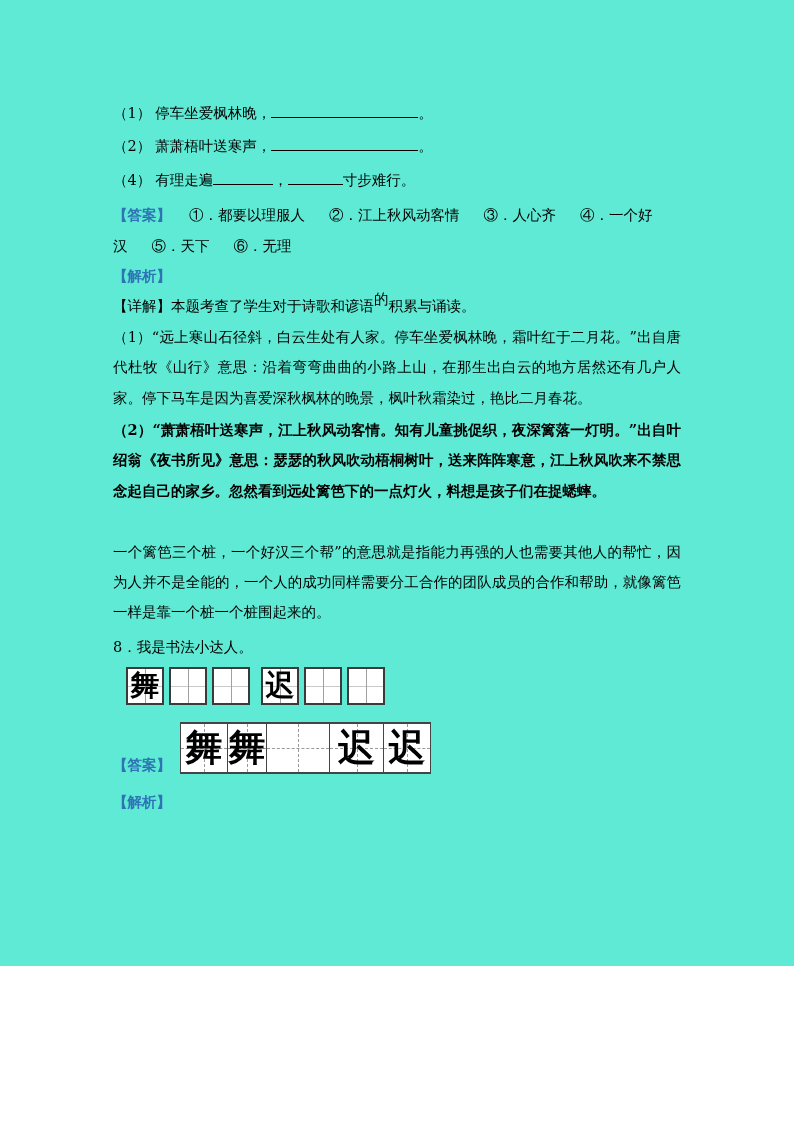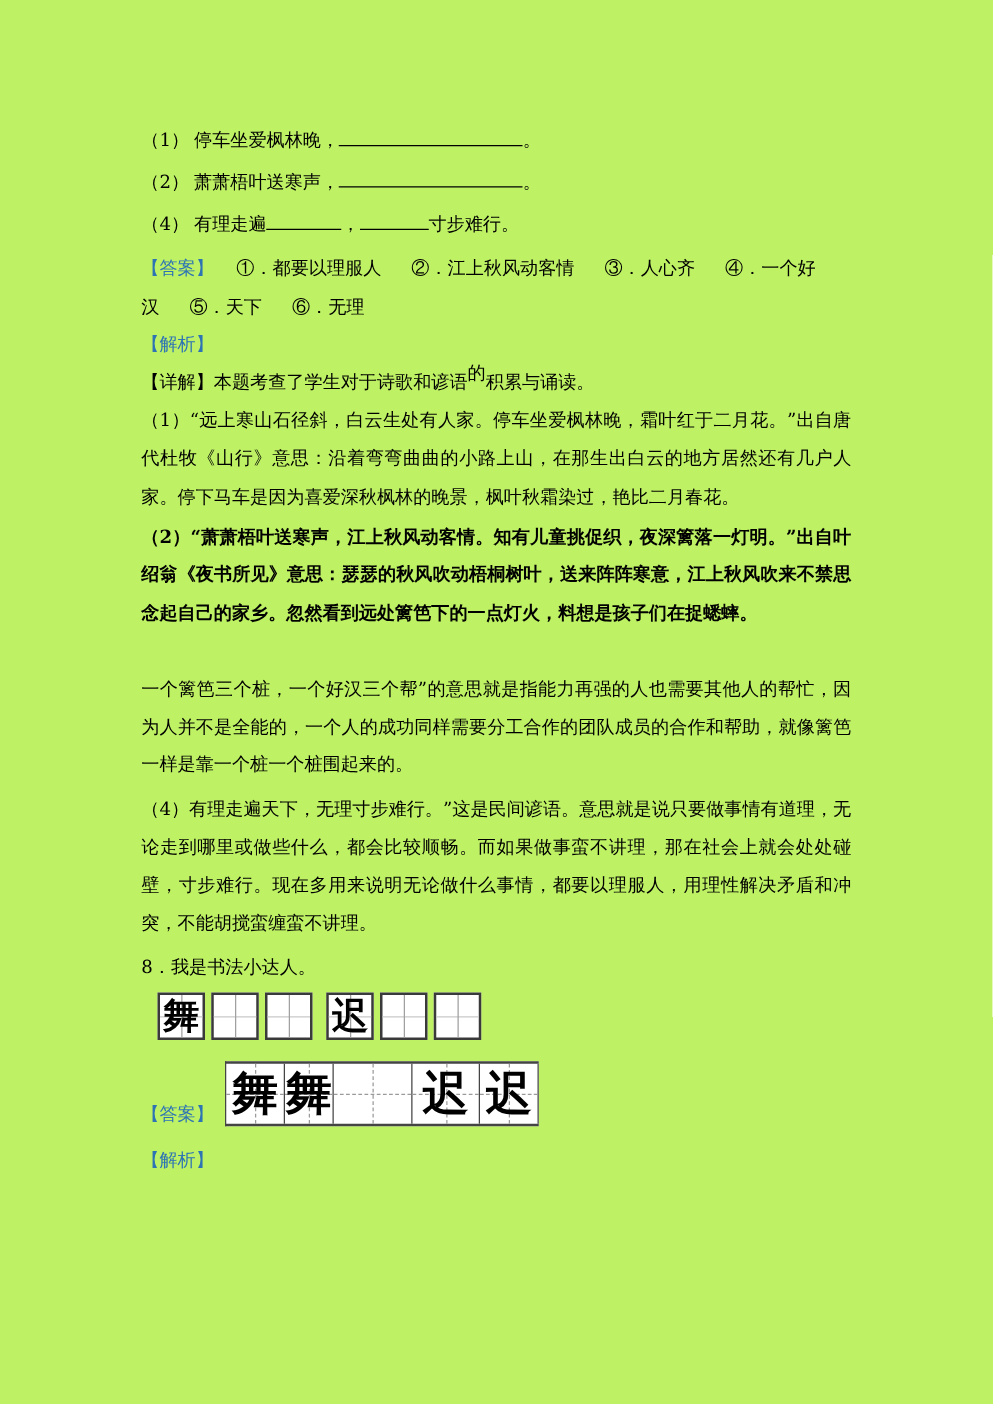--- a/index.html
+++ b/index.html
@@ -1,24 +1,24 @@
 <!DOCTYPE html>
 <html><head>
 <meta charset="utf-8">
 <style>
   html,body{margin:0;padding:0;background:#ffffff;}
-  .page{position:relative;width:794px;height:1123px;background:#bef264;overflow:hidden;
+  .page{position:relative;width:794px;height:966px;background:#5eead4;overflow:hidden;
         font-family:"DejaVu Serif","Liberation Serif",serif;color:#000000;}
   .content{position:absolute;left:113px;top:97px;width:568px;font-size:14.5px;}
   p{margin:0;padding:0;}
   .q-line{line-height:33.4px;white-space:nowrap;}
   .q-label{margin-right:4px;}
   .body-text{line-height:30.4px;text-align:justify;}
   .ans-line{line-height:30.4px;margin-top:3px;}
-  .label-blue{color:#2E74B5;}
+  .label-blue{color:#2E74B5;font-weight:bold;}
   .ans-label-sp{margin-right:18px;}
   .ans-item{margin-right:24px;}
   .blank{display:inline-block;border-bottom:1px solid #000;height:13px;vertical-align:baseline;}
   .sup{position:relative;top:-7px;}
   .spacer{height:30.4px;}
   .mt2{margin-top:2px;font-weight:bold;}
   .mt5{margin-top:5px;}
   .q8-line{line-height:30.4px;margin-top:4px;}
   .grid-row{margin-top:5px;margin-left:13px;display:flex;align-items:flex-start;}
   .tian{position:relative;width:34px;height:34px;border:2px solid #3a3a3a;margin-right:5px;background:#fff;}
@@ -59,21 +59,20 @@
 
     <p class="body-text">
       <span>【详解】</span><span>本题考查了学生对于诗歌和谚语</span><span class="sup">的</span><span>积累与诵读。</span>
     </p>
 
     <div id="detail-paragraphs">
         <p class="body-text">（1）“远上寒山石径斜，白云生处有人家。停车坐爱枫林晚，霜叶红于二月花。”出自唐代杜牧《山行》意思：沿着弯弯曲曲的小路上山，在那生出白云的地方居然还有几户人家。停下马车是因为喜爱深秋枫林的晚景，枫叶秋霜染过，艳比二月春花。</p>
         <p class="body-text mt2">（2）“萧萧梧叶送寒声，江上秋风动客情。知有儿童挑促织，夜深篱落一灯明。”出自叶绍翁《夜书所见》意思：瑟瑟的秋风吹动梧桐树叶，送来阵阵寒意，江上秋风吹来不禁思念起自己的家乡。忽然看到远处篱笆下的一点灯火，料想是孩子们在捉蟋蟀。</p>
         <div class="spacer"></div>
         <p class="body-text">一个篱笆三个桩，一个好汉三个帮”的意思就是指能力再强的人也需要其他人的帮忙，因为人并不是全能的，一个人的成功同样需要分工合作的团队成员的合作和帮助，就像篱笆一样是靠一个桩一个桩围起来的。</p>
-        <p class="body-text mt5">（4）有理走遍天下，无理寸步难行。”这是民间谚语。意思就是说只要做事情有道理，无论走到哪里或做些什么，都会比较顺畅。而如果做事蛮不讲理，那在社会上就会处处碰壁，寸步难行。现在多用来说明无论做什么事情，都要以理服人，用理性解决矛盾和冲突，不能胡搅蛮缠蛮不讲理。</p>
       </div>
 
     <p class="q8-line">
       <span>8．</span><span>我是书法小达人。</span>
     </p>
 
     <div class="grid-row" id="practice-grids">
         <div class="tian">
           <div class="h"></div>
           <div class="v"></div>

